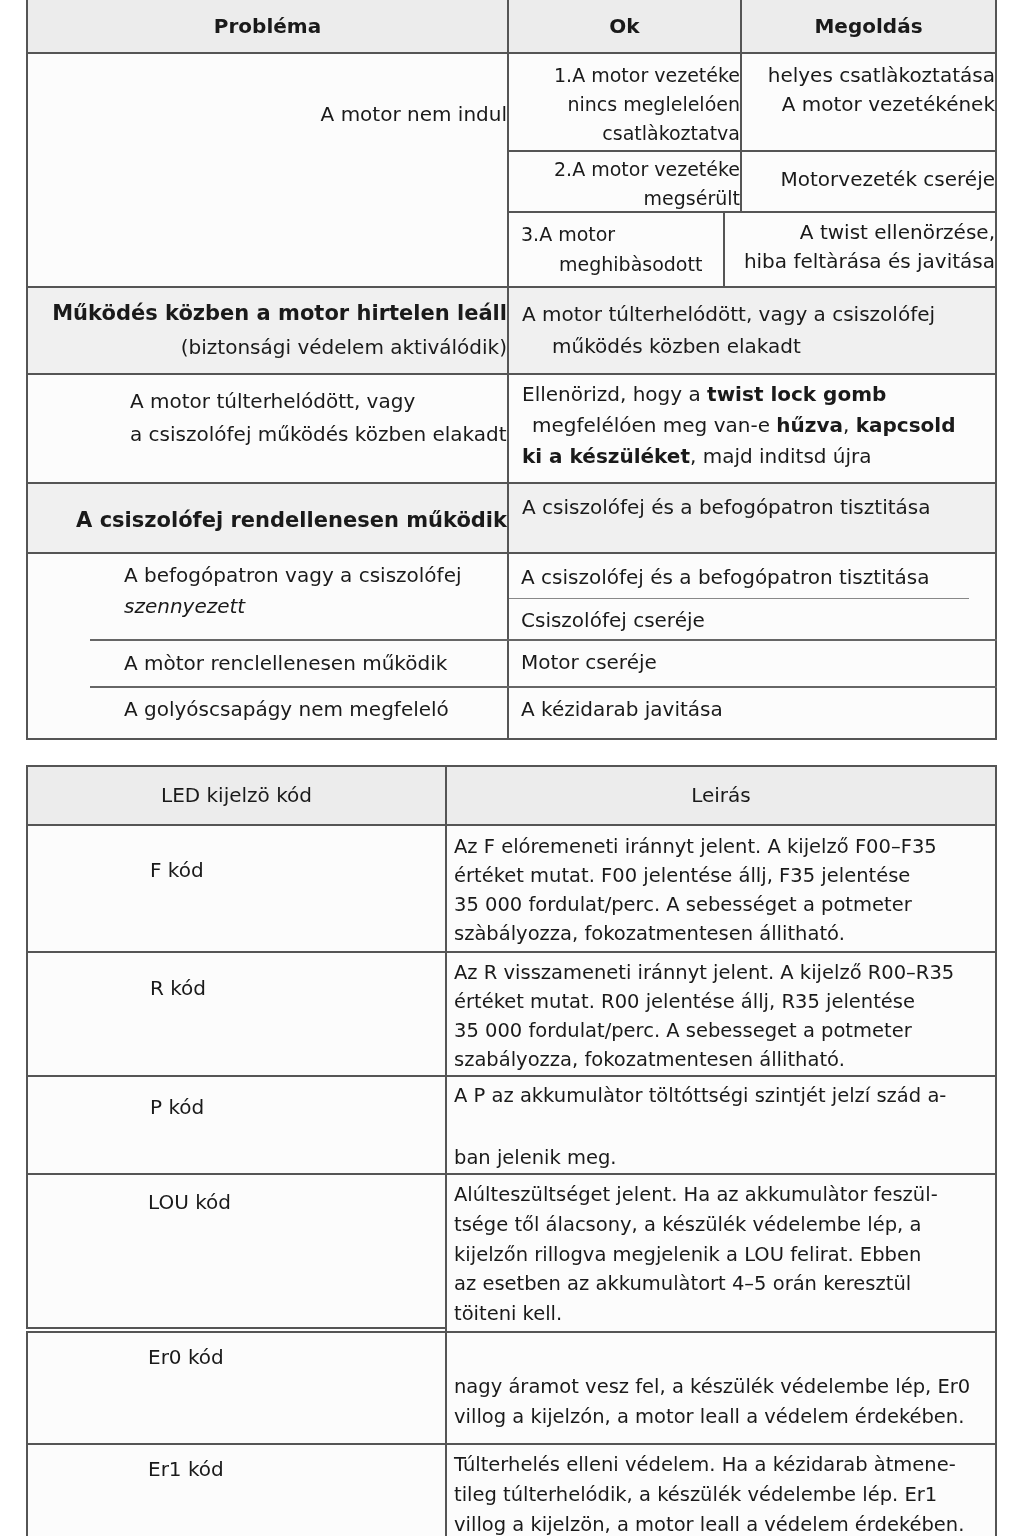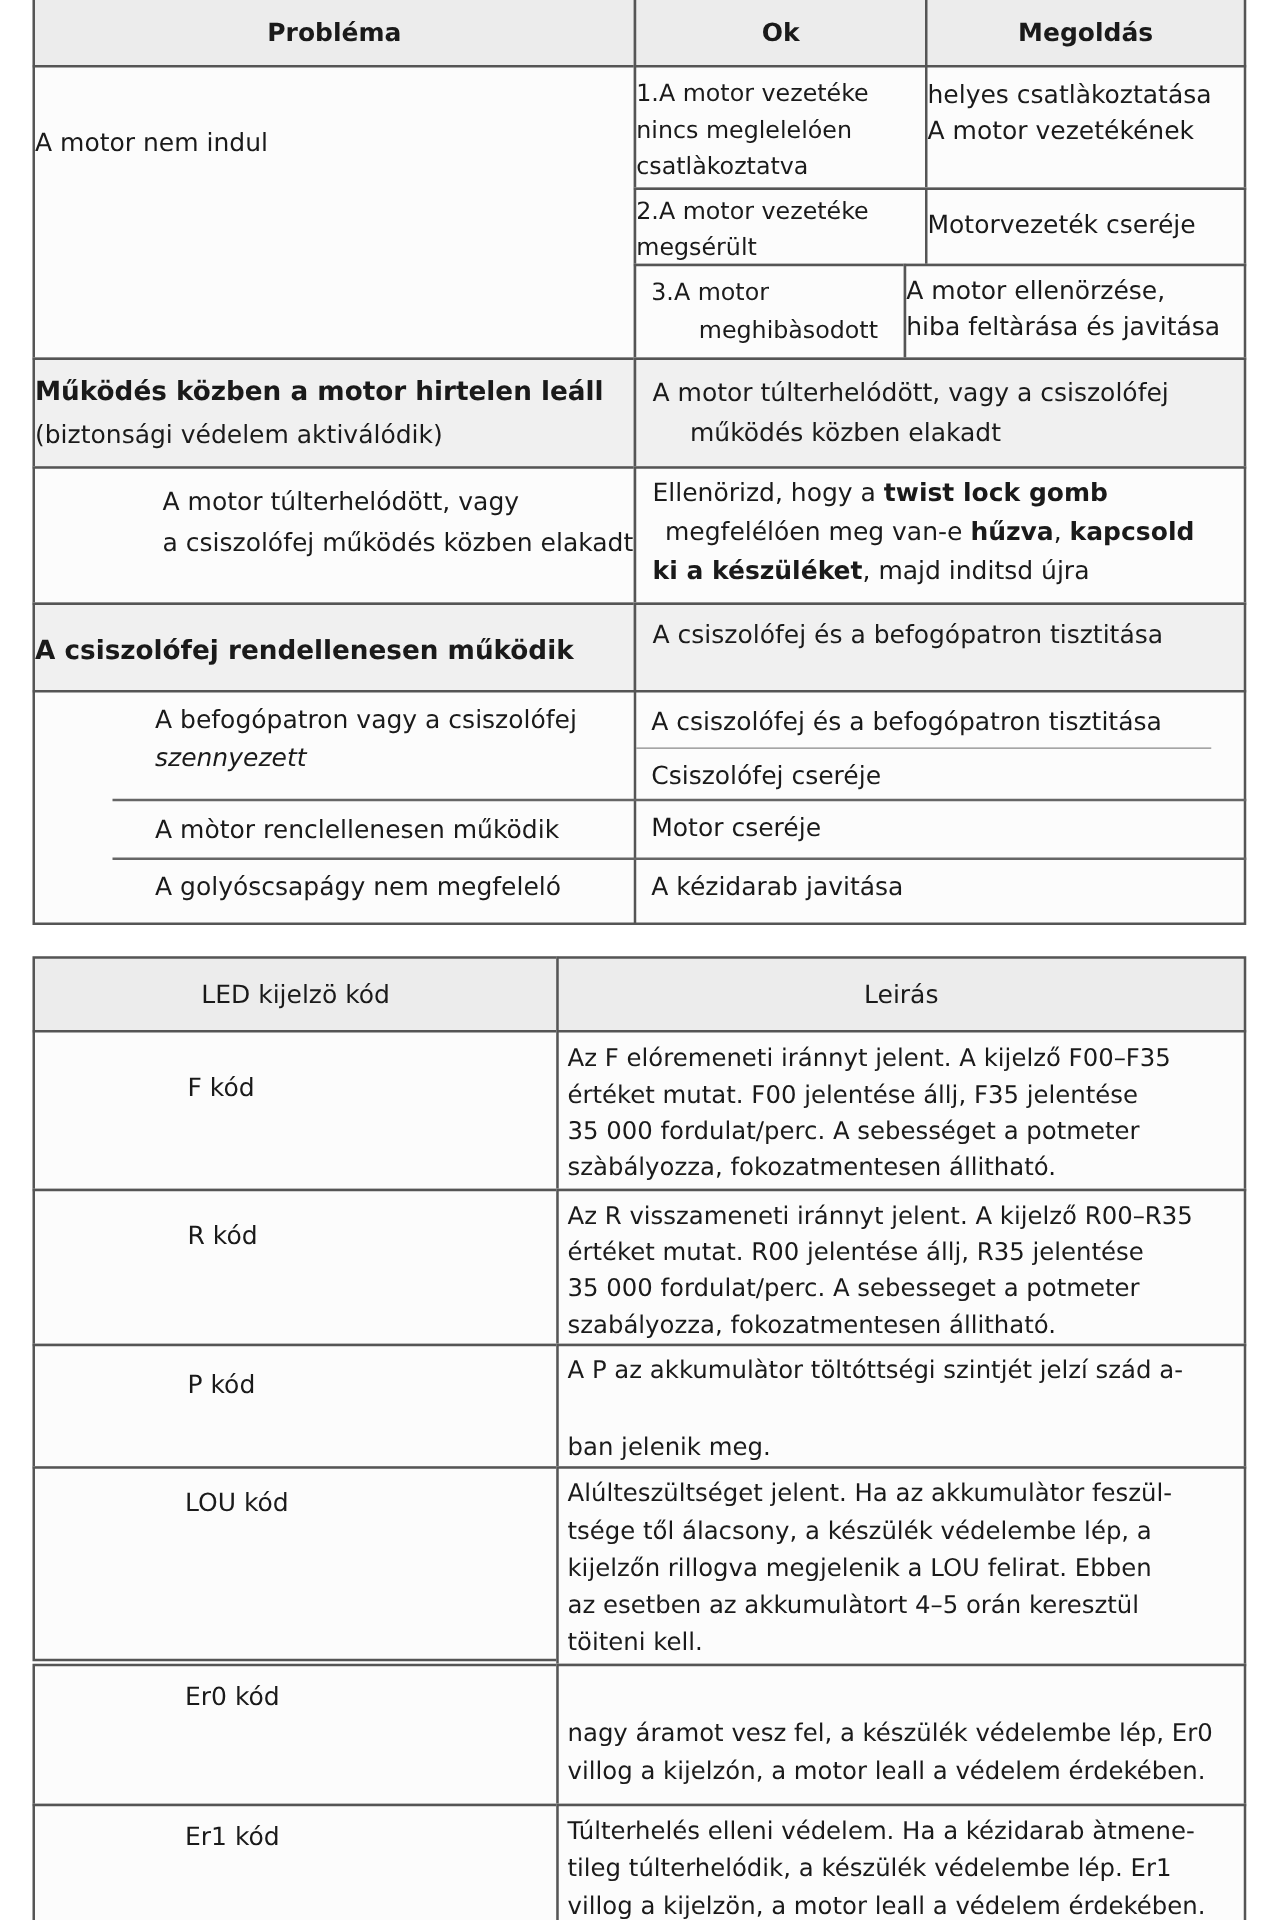--- a/index.html
+++ b/index.html
@@ -2,21 +2,21 @@
 <html><head>
 <meta charset="utf-8">
 <style>
   * { box-sizing: border-box; margin: 0; padding: 0; }
   html, body { width: 1024px; height: 1536px; overflow: hidden; background: #ffffff; }
   body { font-family: "DejaVu Sans", "Liberation Sans", sans-serif; color: #1a1a1a; position: relative; }
   .abs { position: absolute; }
   .cell { position: absolute; border: 2px solid #555; background: #fcfcfc; font-size: 20px; line-height: 29px; }
   .hdr { background: #ececec; font-weight: bold; font-size: 20px; display: flex; align-items: center; justify-content: center; }
   .gray { background: #f0f0f0; }
-  .center { text-align: left; }
+  .center { text-align: right; }
   .txt { position: absolute; font-size: 20px; line-height: 29px; }
   .bold { font-weight: bold; }
   .code { font-weight: normal; font-size: 20px; }
   .desc { font-size: 19.5px; line-height: 29px; }
 </style>
 </head>
 <body>
 
 <div>
 
@@ -57,21 +57,21 @@
   <div class="cell" style="left:740px;top:150px;width:257px;height:63px;">
     <div class="txt center" style="left:0;right:0;top:13px;">Motorvezeték cseréje</div>
   </div>
 
   <div class="cell" style="left:507px;top:211px;width:218px;height:77px;">
     <div class="txt" style="left:12px;top:7px;font-size:19px;">3.A motor</div>
     <div class="txt" style="left:50px;top:37px;font-size:19px;">meghibàsodott</div>
   </div>
   <div class="cell" style="left:723px;top:211px;width:274px;height:77px;">
     <div class="txt center" style="left:0;right:0;top:5px;">
-      <div>A motor ellenörzése,</div>
+      <div>A twist ellenörzése,</div>
       <div>hiba feltàrása és javitása</div>
     </div>
   </div>
 
   <div class="cell gray" style="left:26px;top:286px;width:483px;height:89px;">
     <div class="txt center bold" style="left:0;right:0;top:11px;font-size:21px;">Működés közben a motor hirtelen leáll</div>
     <div class="txt center" style="left:0;right:0;top:45px;">(biztonsági védelem aktiválódik)</div>
   </div>
   <div class="cell gray" style="left:507px;top:286px;width:490px;height:89px;">
     <div class="txt" style="left:13px;top:12px;">A motor túlterhelódött, vagy a csiszolófej</div>

